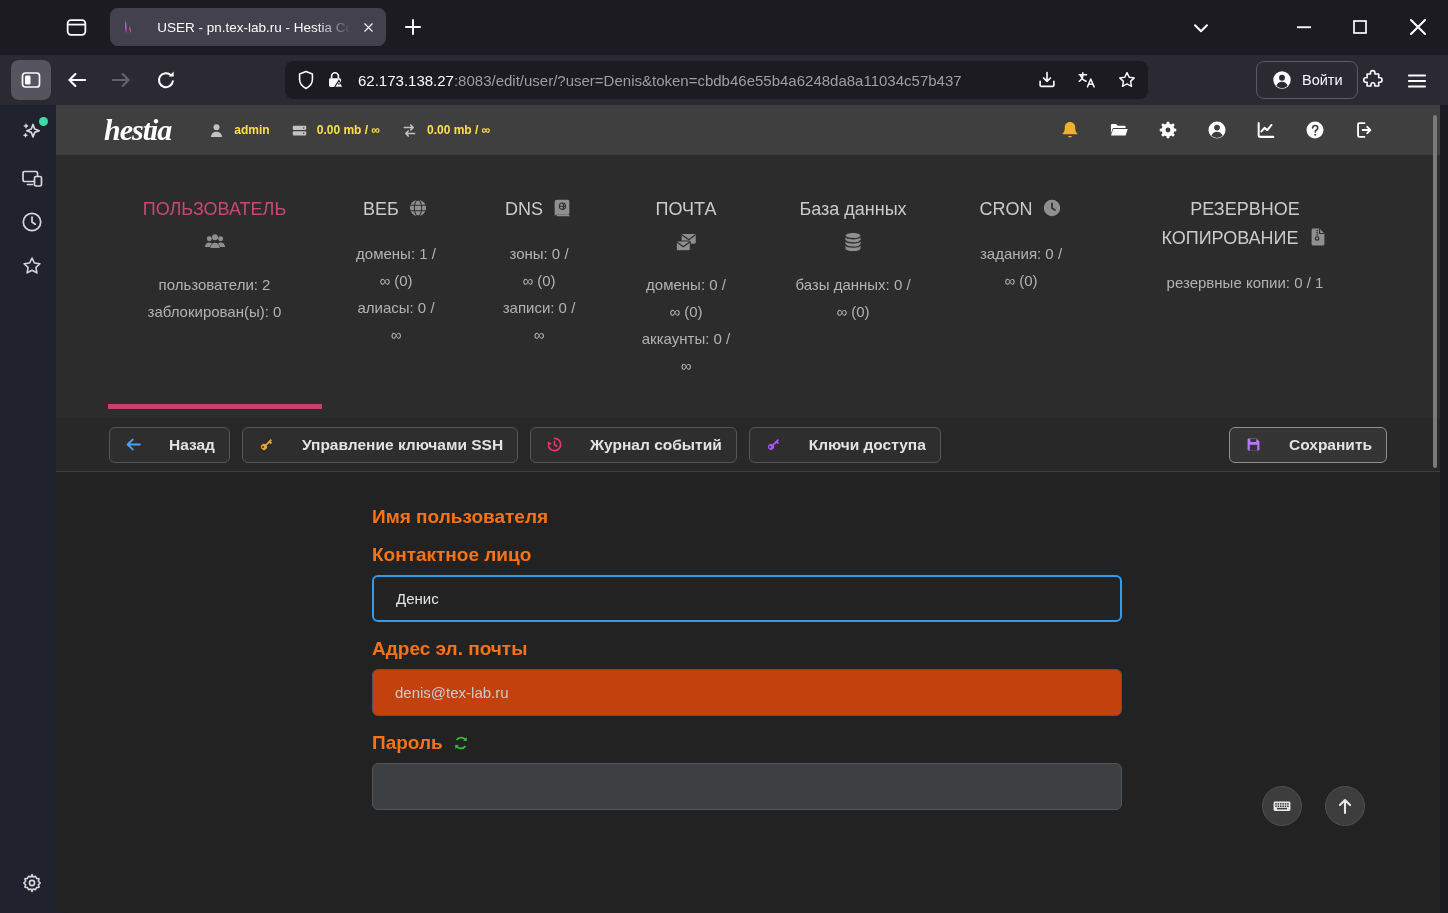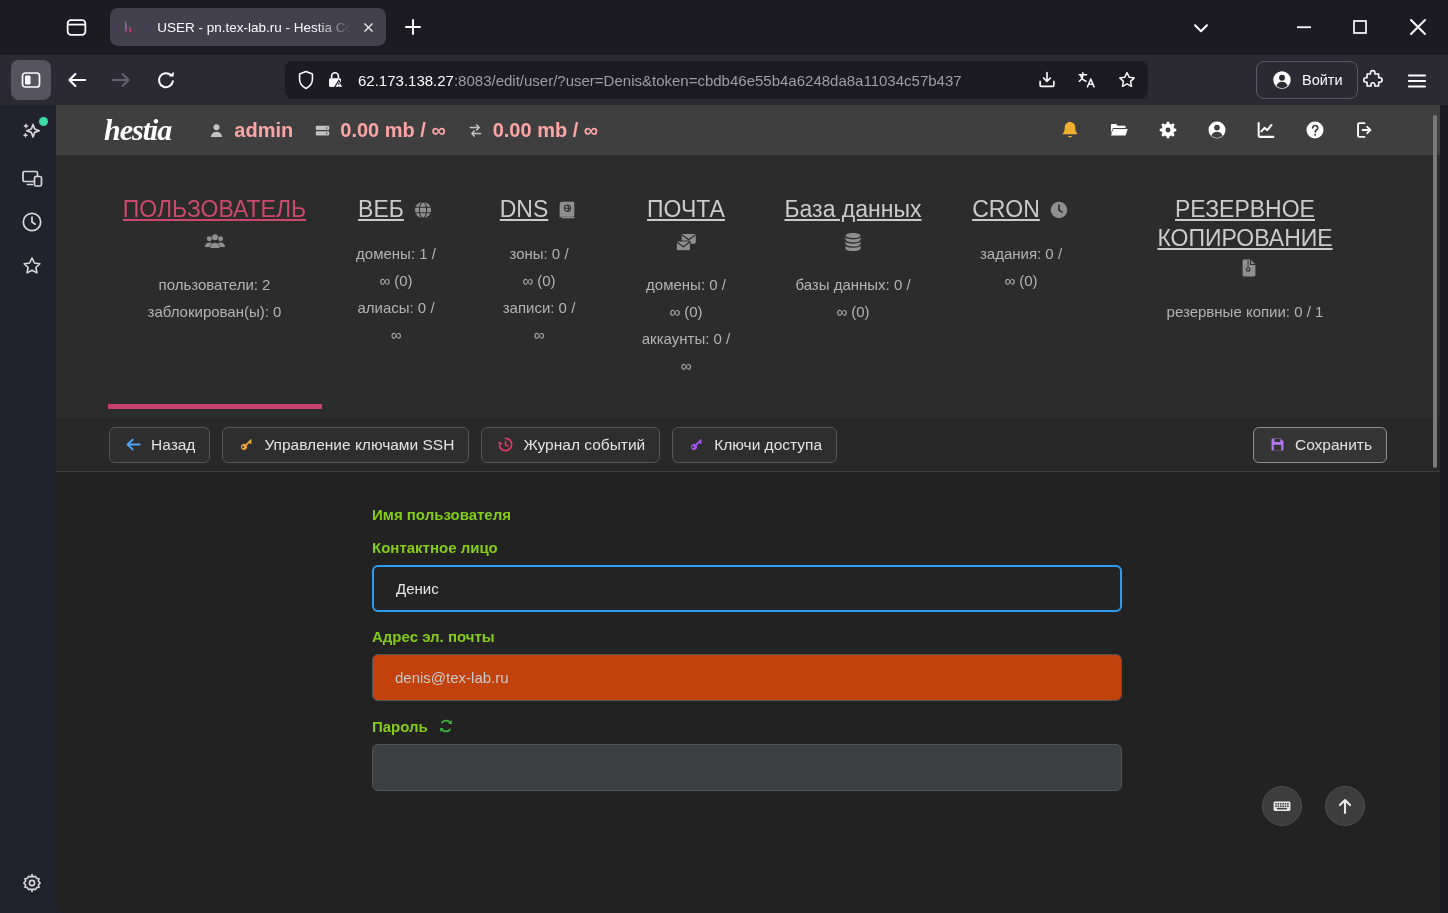--- a/index.html
+++ b/index.html
@@ -59,63 +59,63 @@
 
   
   .viewport{position:absolute;left:56px;top:105px;width:1384px;height:808px;background:#222;
             border-bottom-left-radius:10px;overflow:hidden;}
 
   
   .topnav{position:absolute;left:0;top:0;right:0;height:50px;background:#3f3f3f;
           display:flex;align-items:center;padding:0 65px 0 48px;box-sizing:border-box;}
   .logo{font-family:"Liberation Serif",serif;font-style:italic;font-weight:bold;font-size:30px;color:#fff;
         margin-right:36px;letter-spacing:-1px;}
-  .hd-item{display:flex;align-items:center;gap:8px;color:#fca5a5;font-size:20px;font-weight:bold;margin-right:20px;}
+  .hd-item{display:flex;align-items:center;gap:8px;color:#fde047;font-size:12px;font-weight:bold;margin-right:20px;}
   .hd-item .ico{width:19px;height:19px;color:#c2c2c2;}
   .hd-spacer{flex:1;}
   .hd-icons{display:flex;align-items:center;gap:27px;}
   .hd-icons .ico{width:22px;height:22px;color:#fff;}
   .hd-icons .bell{color:#efb02e;}
 
   
   .stats{position:absolute;left:0;top:50px;right:0;height:263px;background:#2c2c2c;}
   .col{position:absolute;top:40px;text-align:center;color:#b3b3b3;font-size:15px;}
-  .col .title{font-size:23px;color:#cbcbcb;line-height:29px;text-decoration:underline;}
+  .col .title{font-size:18px;color:#cbcbcb;line-height:29px;}
   .col.active .title{color:#cb4870;}
   .title-icon{width:22px;height:22px;vertical-align:-4px;margin-left:8px;color:#8f8f8f;}
   .icon-block .title-icon{display:block;margin:5px auto 0;width:26px;height:26px;}
   .col .lines{margin-top:16px;line-height:27px;}
   .c1{left:51px;width:215px;}
   .c2{left:285px;width:110px;}
   .c3{left:428px;width:110px;}
   .c4{left:564px;width:132px;}
   .c5{left:722px;width:150px;}
   .c6{left:909px;width:112px;}
   .c7{left:1094px;width:190px;}
   .active-underline{position:absolute;left:52px;top:249px;width:214px;height:5px;background:#c9406a;}
 
   
   .hb-toolbar{position:absolute;left:0;top:313px;right:0;height:54px;background:#282828;
               border-bottom:1px solid #3e3e3e;display:flex;align-items:center;padding:0 53px;gap:12px;box-sizing:border-box;}
-  .hbtn{display:flex;align-items:center;gap:8px;height:36px;padding:0 14px;background:#2e2e2e;
-        border:1px solid #565656;border-radius:6px;color:#e3e3e3;font-size:15.5px;font-family:inherit;}
+  .hbtn{display:flex;align-items:center;gap:26px;height:36px;padding:0 14px;background:#2e2e2e;
+        border:1px solid #565656;border-radius:6px;color:#e3e3e3;font-size:15.5px;font-family:inherit;font-weight:bold;}
   .hbtn .ico{width:19px;height:19px;}
   .ic-backarrow{color:#4aa3f5;}
   .ic-sshkey{color:#e6a63c;}
   .ic-history{color:#e73a68;}
   .ic-accesskey{color:#a855f0;}
   .btn-save{margin-left:auto;border-color:#8f8f8f;background:#353535;}
   .ic-save{color:#b678f2;width:18px;height:18px;}
 
   
   .content{position:absolute;left:0;top:367px;right:0;bottom:0;background:#222;}
   .content h1{margin:44px 0 0 316px;font-size:26px;color:#ededed;font-weight:500;letter-spacing:.2px;}
   .fgroup{width:750px;margin:16px 0 0 316px;}
   .fgroup.first{margin-top:34px;}
-  .flabel{display:block;font-size:15px;font-weight:bold;color:#84cc16;margin-bottom:9px;}
+  .flabel{display:block;font-size:19px;font-weight:bold;color:#f97316;margin-bottom:9px;}
   .pw-label{display:flex;align-items:center;gap:9px;}
   .ic-refresh{width:18px;height:18px;color:#3db83d;}
   .fin{width:100%;height:47px;box-sizing:border-box;border-radius:6px;padding:0 22px;font-size:15px;
        font-family:inherit;outline:none;display:block;}
   .in-username{background:#2b2b2b;border:1px solid #565656;color:#8f8f8f;}
   .in-contact{background:#232323;border:2px solid #2f9cf0;color:#e6e6e6;}
   .in-email{background:#c2410c;border:1px solid #515458;color:#c9ccce;}
   .in-password{background:#3d4043;border:1px solid #515458;color:#e6e6e6;}
 
   

